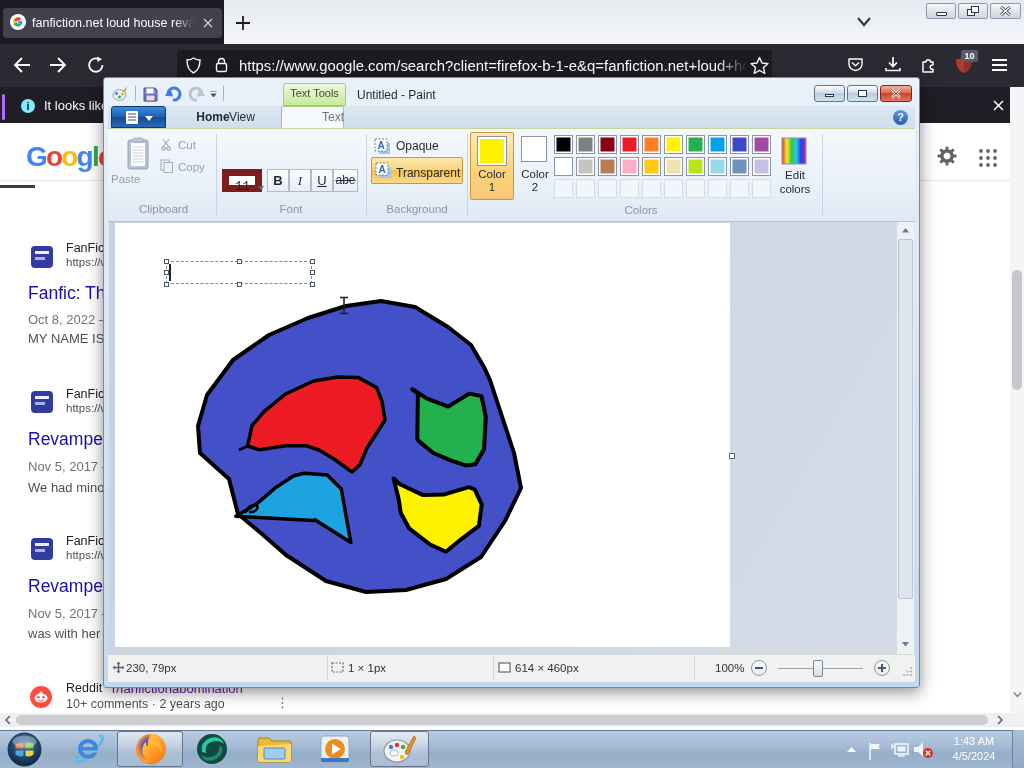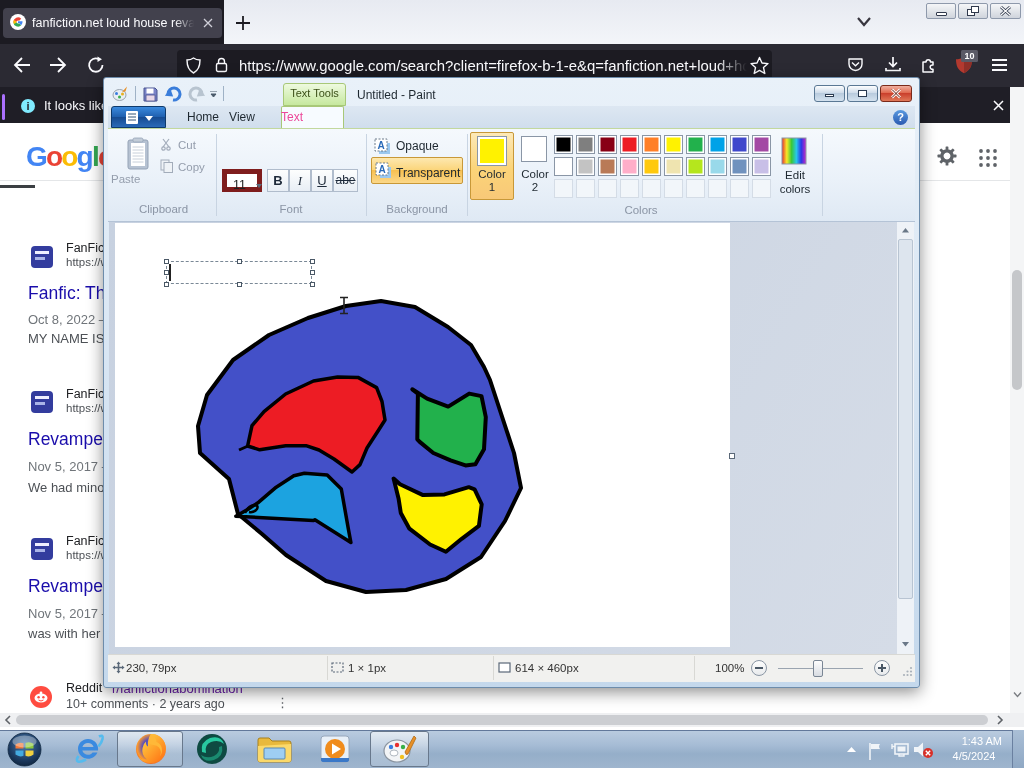--- a/index.html
+++ b/index.html
@@ -249,24 +249,24 @@
 
   <div class="abs" style="left:8px;top:29px;width:55px;height:22px;background:linear-gradient(#3a8ade,#1f5fae 50%,#154a90 50%,#2a6ab8);border:1px solid #0e3a6c;border-radius:3px 3px 0 0;">
     <div class="abs" style="left:14px;top:4px;width:12px;height:13px;background:#fff;border-radius:1px;"></div>
     <div class="abs" style="left:16px;top:6px;width:8px;height:1.5px;background:#9ab;"></div>
     <div class="abs" style="left:16px;top:9px;width:8px;height:1.5px;background:#9ab;"></div>
     <div class="abs" style="left:16px;top:12px;width:8px;height:1.5px;background:#9ab;"></div>
     <svg class="abs" style="left:32px;top:8px;" width="10" height="7" viewBox="0 0 10 7">
         <path d="M1 1 L5 6 L9 1 Z" fill="#fff"></path>
       </svg>
   </div>
-  <div class="abs" style="left:74px;top:33px;width:52px;text-align:center;font-size:12px;color:#1e2830;">Home</div>
+  <div class="abs" style="left:84px;top:33px;width:52px;text-align:center;font-size:12px;color:#1e2830;font-weight:bold;">Home</div>
   <div class="abs" style="left:114px;top:33px;width:50px;text-align:center;font-size:12px;color:#1e2830;">View</div>
   <div class="abs" style="left:178px;top:29px;width:63px;height:22px;background:#f7fbff;border:1px solid #a8c878;border-bottom:none;border-radius:2px 2px 0 0;"></div>
-  <div class="abs" style="left:178px;top:33px;width:63px;text-align:left;font-size:12px;color:#ec4899;">Text</div>
+  <div class="abs" style="left:178px;top:33px;width:63px;text-align:right;font-size:12px;color:#737373;">Text</div>
 
   <div class="abs" style="left:790px;top:33px;width:15px;height:15px;border-radius:50%;background:linear-gradient(#5a9ae0,#2a5ab0);color:#fff;font-size:11px;font-weight:bold;text-align:center;line-height:15px;">?</div>
 
   <div class="abs" style="left:5px;top:51px;width:807px;height:94px;background:linear-gradient(#f5f9fd,#eaf1f9 55%,#dfe9f4);border-top:1px solid #c2d89e;border-bottom:1px solid #b4c3d6;"></div>
 
   <div class="abs" style="left:113px;top:57px;width:1px;height:82px;background:#c8d4e2;"></div>
   <div class="abs" style="left:263px;top:57px;width:1px;height:82px;background:#c8d4e2;"></div>
   <div class="abs" style="left:364px;top:57px;width:1px;height:82px;background:#c8d4e2;"></div>
   <div class="abs" style="left:719px;top:57px;width:1px;height:82px;background:#c8d4e2;"></div>
 
@@ -287,21 +287,21 @@
       </g>
     </svg>
   <div class="abs" style="left:75px;top:62px;font-size:11.5px;color:#949dac;">Cut</div>
   <svg class="abs" style="left:57px;top:82px;" width="14" height="14" viewBox="0 0 14 14">
       <rect x="1" y="1" width="8" height="10" fill="#eef2f6" stroke="#a2acba" stroke-width="1"></rect>
       <rect x="4" y="3.5" width="8.5" height="10" fill="#eef2f6" stroke="#a2acba" stroke-width="1"></rect>
     </svg>
   <div class="abs" style="left:75px;top:84px;font-size:11.5px;color:#949dac;">Copy</div>
   <div class="abs" style="left:8px;top:126px;width:105px;text-align:center;font-size:11.5px;color:#8b95a5;">Clipboard</div>
 
-  <div class="abs" style="left:119px;top:92px;width:40px;height:23px;background:#fff;border:5px solid #7f1d1d;">
+  <div class="abs" style="left:119px;top:92px;width:40px;height:23px;background:#fff;border:7px solid #7f1d1d;font-family:Liberation Mono, monospace;">
     <div class="abs" style="left:6px;top:4px;font-size:12.5px;color:#222;">11</div>
     <svg class="abs" style="left:28px;top:9px;" width="8" height="6" viewBox="0 0 8 6">
         <path d="M1 1 L4 5 L7 1 Z" fill="#5a6a7a"></path>
       </svg>
   </div>
   <div class="abs" style="left:164px;top:92px;width:22px;height:23px;background:linear-gradient(#fdfefe,#e8eef5);border:1px solid #b0bccc;text-align:center;font-size:13px;font-weight:bold;color:#1e2a3a;line-height:21px;">B</div>
   <div class="abs" style="left:186px;top:92px;width:22px;height:23px;background:linear-gradient(#fdfefe,#e8eef5);border:1px solid #b0bccc;text-align:center;font-size:13px;font-style:italic;font-family:'Liberation Serif',serif;color:#1e2a3a;line-height:21px;">I</div>
   <div class="abs" style="left:208px;top:92px;width:22px;height:23px;background:linear-gradient(#fdfefe,#e8eef5);border:1px solid #b0bccc;text-align:center;font-size:13px;text-decoration:underline;color:#1e2a3a;line-height:21px;">U</div>
   <div class="abs" style="left:230px;top:92px;width:25px;height:23px;background:linear-gradient(#fdfefe,#e8eef5);border:1px solid #b0bccc;text-align:center;font-size:12px;text-decoration:line-through;color:#1e2a3a;line-height:21px;">abe</div>
   <div class="abs" style="left:113px;top:126px;width:150px;text-align:center;font-size:11.5px;color:#8b95a5;">Font</div>
@@ -539,15 +539,15 @@
 <svg class="abs" style="left:891px;top:742px;" width="18" height="17" viewBox="0 0 18 17">
     <rect x="4" y="2" width="13" height="10" fill="none" stroke="#f0f4f8" stroke-width="1.6"></rect>
     <rect x="6.5" y="4.5" width="8" height="5" fill="#f0f4f8"></rect>
     <path d="M8 12 V14 H13 V12 M1 2 V7 M1 4.5 H4" stroke="#f0f4f8" stroke-width="1.4" fill="none"></path>
   </svg>
 <svg class="abs" style="left:913px;top:740px;" width="21" height="19" viewBox="0 0 21 19">
     <path d="M1 7 H5 L10 2.5 V16.5 L5 12 H1 Z" fill="#f0f4f8"></path>
     <circle cx="15" cy="13" r="5" fill="#d83028"></circle>
     <path d="M12.8 10.8 L17.2 15.2 M17.2 10.8 L12.8 15.2" stroke="#fff" stroke-width="1.4"></path>
   </svg>
-<div class="abs" style="left:946px;top:735px;width:56px;text-align:right;color:#fff;font-size:11px;">1:43 AM</div>
+<div class="abs" style="left:946px;top:735px;width:56px;text-align:center;color:#fff;font-size:11px;">1:43 AM</div>
 <div class="abs" style="left:946px;top:750px;width:56px;text-align:center;color:#fff;font-size:11px;">4/5/2024</div>
 <div class="abs" style="left:1012px;top:730px;width:12px;height:38px;background:linear-gradient(#aabfd6,#8fa8c4);border-left:1px solid #6a80a0;"></div>
 
 </body></html>

